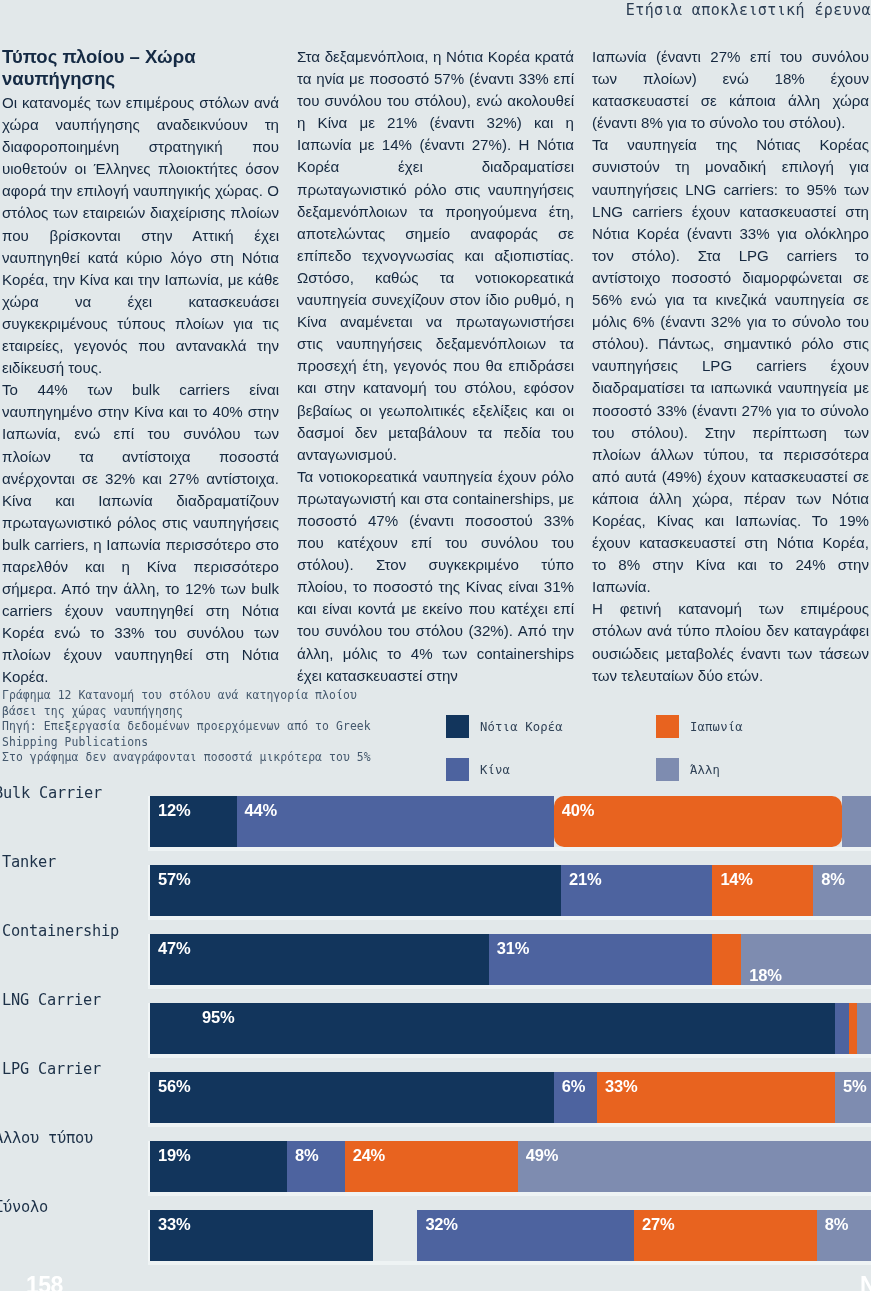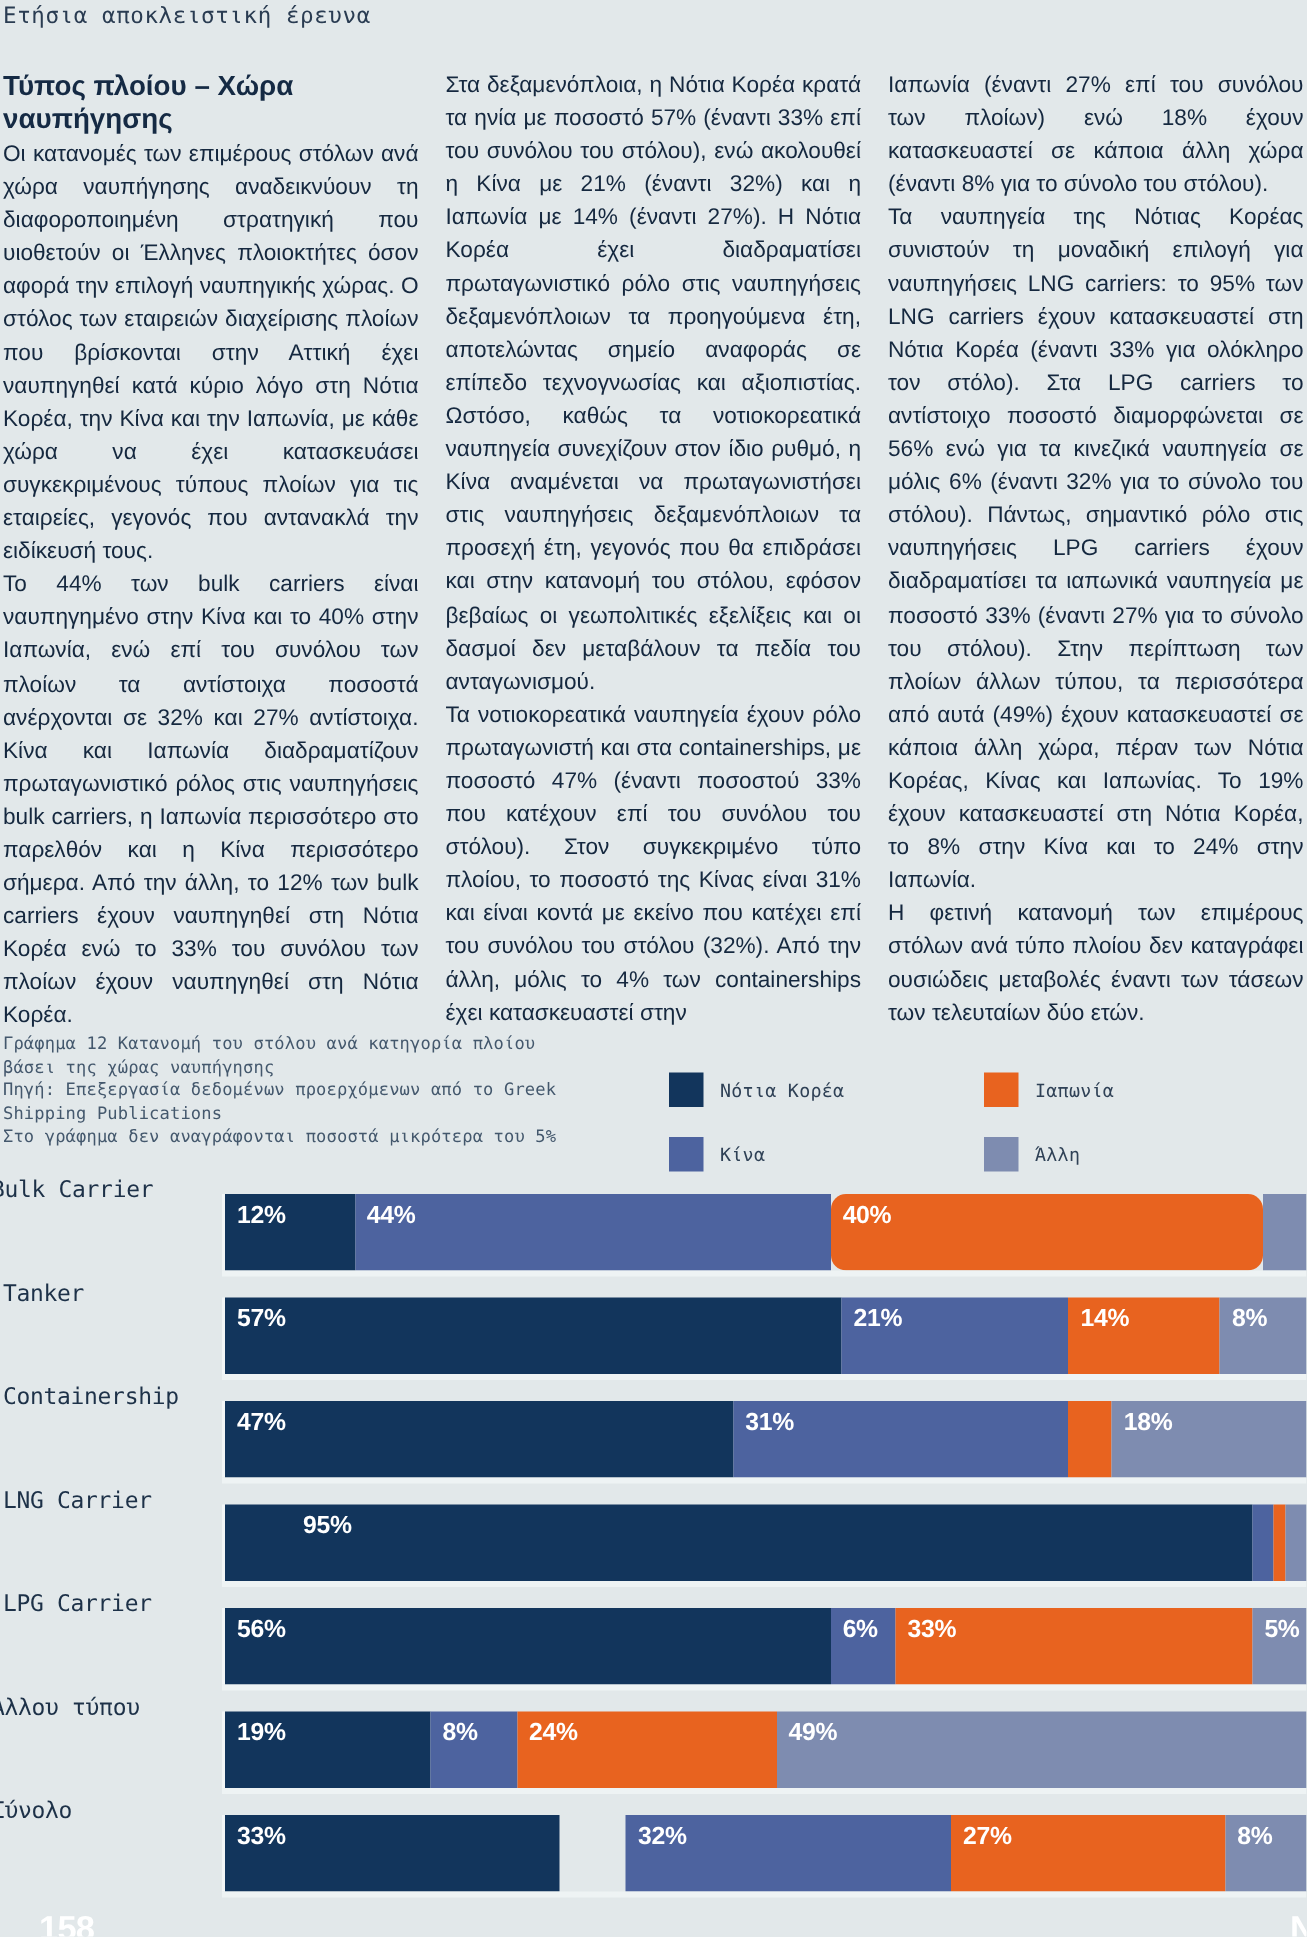--- a/index.html
+++ b/index.html
@@ -13,20 +13,21 @@
   }
   .page{position:relative;width:871px;height:1291px;overflow:hidden;}
 
   
   .runhead{
     position:absolute;left:0;top:0;width:871px;height:26px;
     font-family:"DejaVu Sans Mono","Liberation Mono",monospace;
     font-size:15px;letter-spacing:.4px;color:#2a3c52;
     padding-left:2px;box-sizing:border-box;
     line-height:20px;
+    text-align:right;
   }
 
   
   .cols{
     position:absolute;left:2px;top:46px;width:869px;height:600px;
     display:flex;gap:0;
   }
   .col{width:277px;margin-right:18px;}
   .col:last-child{margin-right:0;}
   h1.sect{
@@ -189,21 +190,21 @@
       <div class="row">
         <div class="row-label">Containership</div>
         <div class="bar">
           <div class="seg" style="background: rgb(18, 53, 92); width: 47%;">
             <span>47%</span>
           </div>
           <div class="seg" style="background: rgb(77, 99, 159); width: 31%;">
             <span>31%</span>
           </div>
           <div class="seg" style="background: rgb(232, 99, 31); width: 4%;"></div>
-          <div class="seg" style="background: rgb(126, 140, 176); width: 18%;">
+          <div class="seg" style="background: rgb(126, 140, 176); width: 18%; align-items: flex-end;">
             <span>18%</span>
           </div>
         </div>
       </div>
       <div class="row">
         <div class="row-label">LNG Carrier</div>
         <div class="bar">
           <div class="seg" style="background: rgb(18, 53, 92); width: 95%; padding-left: 44px;">
             <span>95%</span>
           </div>

